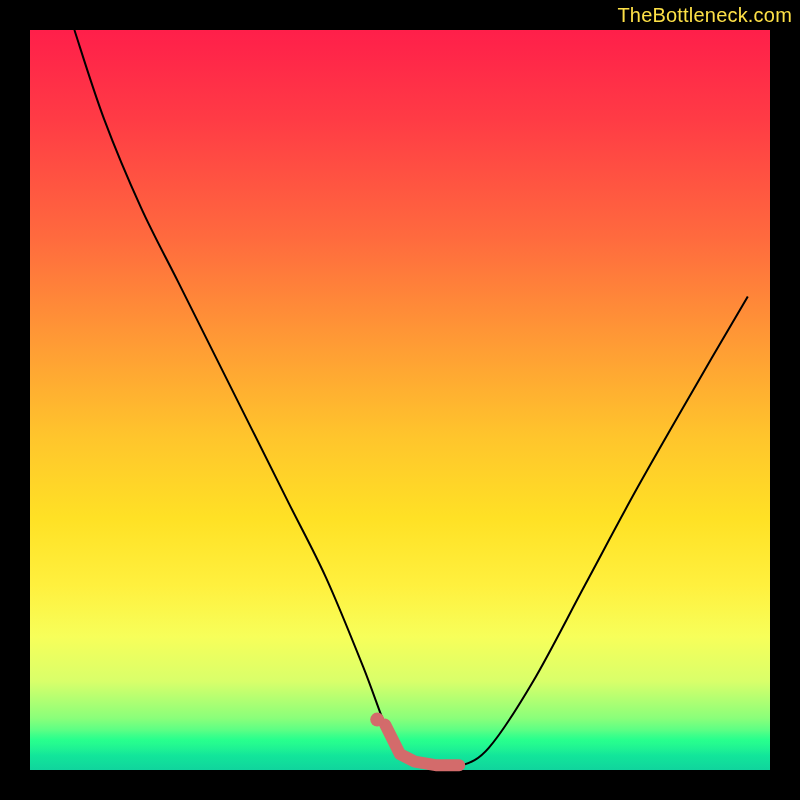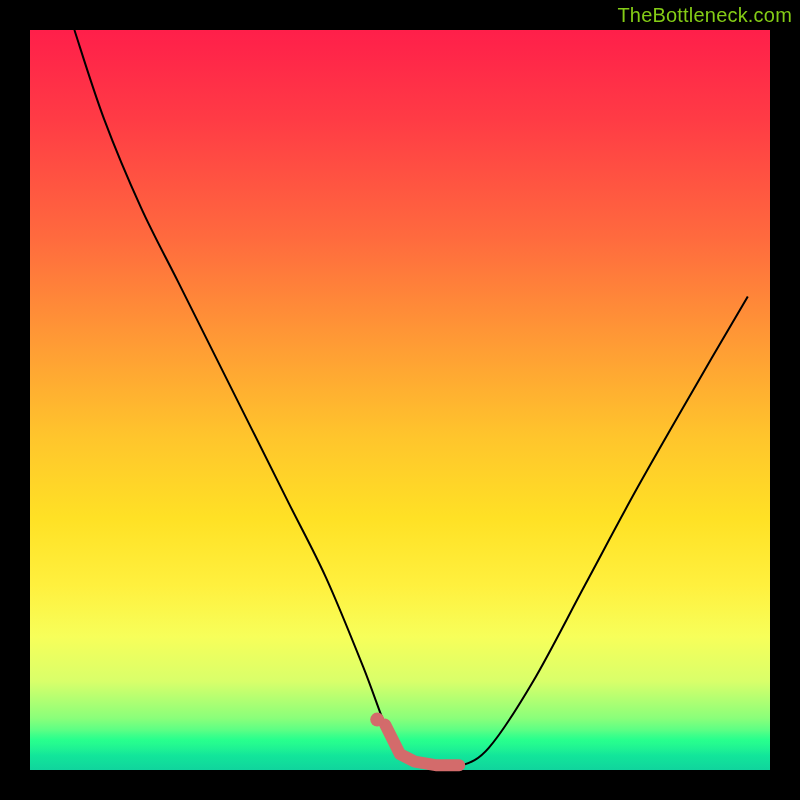--- a/index.html
+++ b/index.html
@@ -76,21 +76,21 @@
     stroke-linecap: round;
     stroke-linejoin: round;
   }
   .bottom-dot {
     fill: #d36b6b;
   }
   .watermark {
     position: absolute;
     top: 4px;
     right: 8px;
-    color: #84cc16;
+    color: #fde047;
     font-size: 20px;
     letter-spacing: 0.2px;
     user-select: none;
   }
 </style>
 </head>
 <body>
 
 <div class="frame">
 

